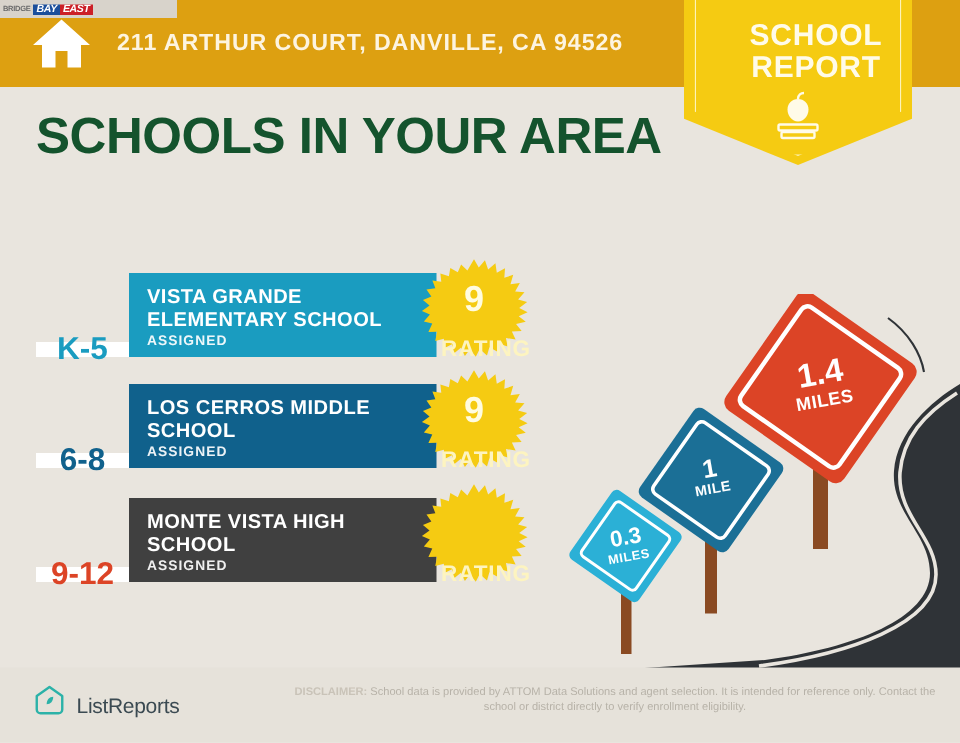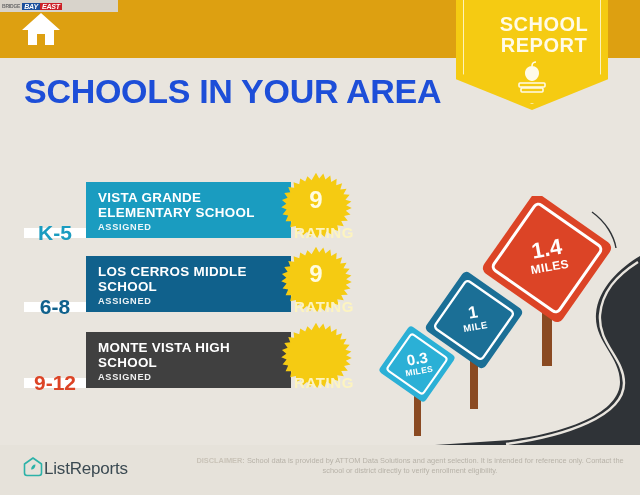--- a/index.html
+++ b/index.html
@@ -50,21 +50,21 @@
     position:absolute;left:0;right:0;top:14px;text-align:center;
     color:#fffbe8;font-size:20px;font-weight:bold;line-height:21px;letter-spacing:0.5px;padding-left:24px;
   }
   .report-badge .rb-icon{
     position:absolute;left:0;right:0;top:60px;display:flex;justify-content:center;
   }
 
   
   .title{
     position:absolute;left:24px;top:72px;
-    font-size:34px;font-weight:bold;color:#1d4ed8;letter-spacing:-0.3px;
+    font-size:34px;font-weight:bold;color:#14532d;letter-spacing:-0.3px;
   }
   .subtitle{
     position:absolute;left:25px;top:117px;width:430px;
     font-size:13.2px;color:#4c5a62;line-height:17px;
   }
   .subtitle b{color:#d4502a;}
 
   
   .school-row{position:absolute;left:24px;height:56px;display:flex;align-items:stretch;}
   .row1{top:182px;}
@@ -98,21 +98,21 @@
   .rt3{left:278px;top:322px;}
 
   
   .road-art{position:absolute;left:370px;top:196px;width:270px;height:252px;z-index:5;}
 
   
   .footer{
     position:absolute;left:0;bottom:0;width:640px;height:50px;background:#e6e2da;z-index:14;
   }
   .lr-logo{position:absolute;left:22px;top:11px;display:flex;align-items:center;}
-  .lr-name{margin-left:0;font-size:17px;color:#3b4a52;letter-spacing:-0.2px;}
+  .lr-name{margin-left:7px;font-size:14px;color:#3b4a52;letter-spacing:-0.2px;}
   .disclaimer{
     position:absolute;left:186px;top:11px;width:448px;
     font-size:7.4px;line-height:10px;color:#b7b2a8;text-align:center;
   }
   .disclaimer b{color:#c9c3b8;}
 </style>
 </head>
 <body>
 
 <div class="page">
@@ -123,20 +123,21 @@
       <span class="mls-c">EAST</span>
   </div>
 
   <div class="header">
     <span class="house-icon">
       <svg width="42" height="36" viewBox="0 0 42 36">
         <path d="M21 2 L40 19 L34 19 L34 34 L25 34 L25 23 L17 23 L17 34 L8 34 L8 19 L2 19 Z" fill="#ffffff"></path>
         <rect x="18" y="25" width="6" height="9" fill="#dda011"></rect>
       </svg>
     </span>
+    <span class="header-address">211 ARTHUR COURT, DANVILLE, CA 94526</span>
   </div>
 
   <div class="report-badge">
     <div class="outer"></div>
     <div class="inner-line"></div>
     <div class="rb-text">
       <div>SCHOOL</div>
       <div>REPORT</div>
     </div>
     <div class="rb-icon">

